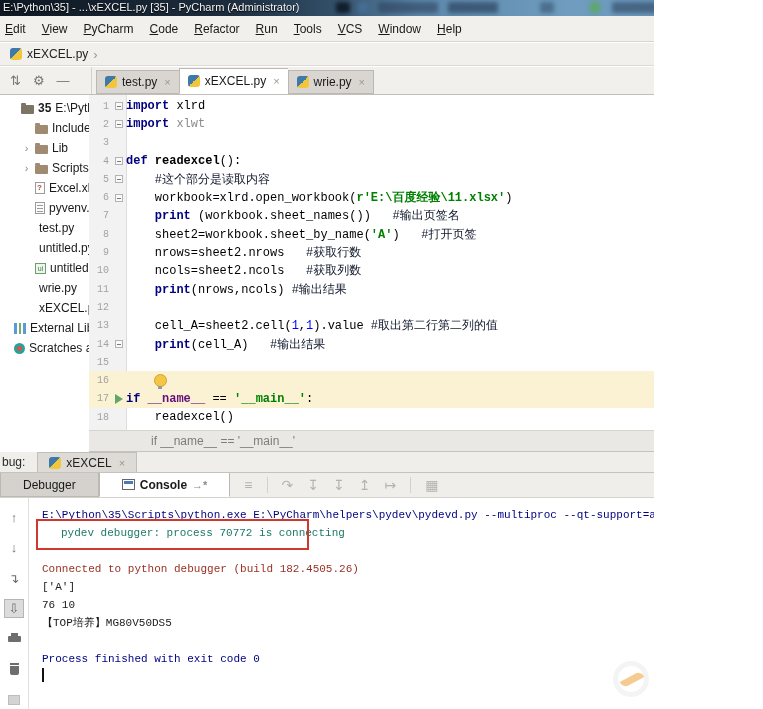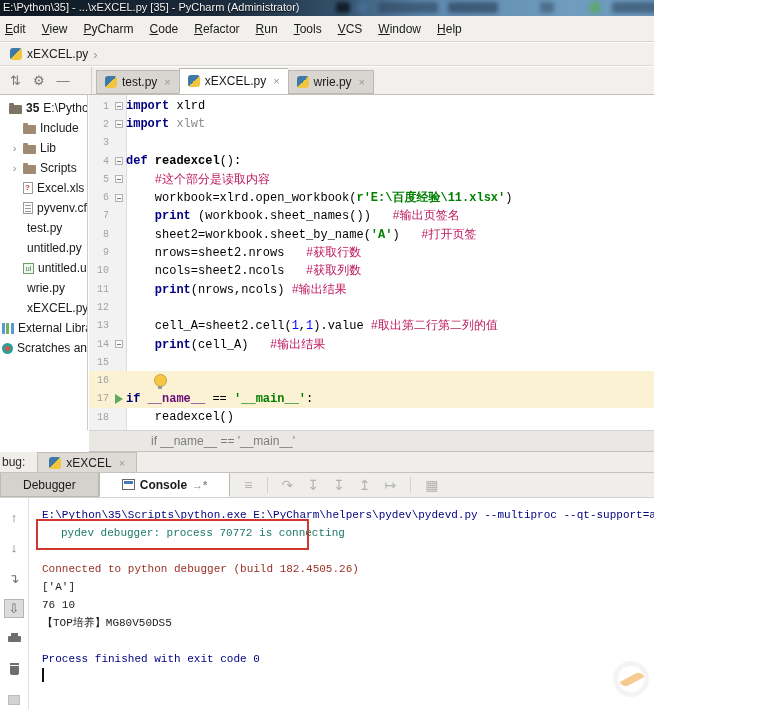--- a/index.html
+++ b/index.html
@@ -39,21 +39,21 @@
   .i-console{width:13px;height:11px;border:1px solid #666;background:#fff;position:relative;flex:none;display:inline-block;box-sizing:border-box;}
   .i-console::before{content:"";position:absolute;top:1px;left:1px;right:1px;height:3px;background:#4a7ab5;}
   .i-print{width:13px;height:11px;position:relative;display:inline-block;}
   .i-print::before{content:"";position:absolute;left:3px;top:0;width:7px;height:3px;background:#6e6e6e;}
   .i-print::after{content:"";position:absolute;left:0;top:3px;width:13px;height:6px;background:#6e6e6e;border-radius:1px;}
   .i-trash{width:9px;height:12px;position:relative;display:inline-block;}
   .i-trash::before{content:"";position:absolute;top:0;left:0;right:0;height:2px;background:#6e6e6e;}
   .i-trash::after{content:"";position:absolute;top:3px;left:0;right:0;bottom:0;background:#6e6e6e;border-radius:0 0 2px 2px;}
   .i-grayed{width:12px;height:10px;background:#d3d3d3;border:1px solid #bdbdbd;display:inline-block;box-sizing:border-box;}
   
-  .project{position:absolute;left:0;top:95px;width:88px;height:335px;background:#fff;border-right:1px solid #d0cdc9;overflow:hidden;box-sizing:border-box;padding-top:3px;}
+  .project{position:absolute;left:12px;top:95px;width:88px;height:335px;background:#fff;border-right:1px solid #d0cdc9;overflow:hidden;box-sizing:border-box;padding-top:3px;}
   .trow{display:flex;align-items:center;gap:4px;height:20px;white-space:nowrap;overflow:hidden;color:#1a1a1a;}
   .lvl-root{padding-left:9px;}
   .lvl-child{padding-left:10px;}
   .lvl-top{padding-left:2px;}
   .chev-slot{width:9px;flex:none;color:#8a8a8a;font-size:11px;text-align:center;}
   .tree-prefix{font-weight:bold;}
   
   .editor{position:absolute;left:89px;top:95px;width:674px;height:335px;background:#fff;overflow:hidden;}
   .gutter-bg{position:absolute;left:0;top:0;width:37px;height:100%;background:#f2f2f2;border-right:1px solid #dcdcdc;}
   .code-area{position:absolute;left:0;top:0;right:0;padding-top:2px;}
@@ -61,21 +61,21 @@
   .crow.hl{background:#fbf2d3;}
   .crow.hl .lnum{background:#fbf2d3;}
   .lnum{width:23px;flex:none;text-align:right;padding-right:3px;color:#a3a3a3;font-family:"Liberation Mono","DejaVu Sans Mono",monospace;font-size:10px;height:100%;display:flex;align-items:center;justify-content:flex-end;box-sizing:border-box;}
   .foldcol{width:14px;flex:none;display:flex;align-items:center;justify-content:center;}
   .foldbox{width:8px;height:8px;border:1px solid #b3b3b3;background:#fafafa;box-sizing:border-box;position:relative;}
   .foldbox::before{content:"";position:absolute;left:1px;right:1px;top:3px;height:1px;background:#7a7a7a;}
   .runarrow{width:0;height:0;border-left:8px solid #5fa865;border-top:5px solid transparent;border-bottom:5px solid transparent;}
   .ctext{font-family:"Liberation Mono","DejaVu Sans Mono",monospace;font-size:12px;white-space:pre;margin:0;flex:1;}
   .k{color:#000080;font-weight:bold;}
   .p{color:#000;}
-  .c{color:#be185d;}
+  .c{color:#0f172a;}
   .s{color:#008000;font-weight:bold;}
   .n{color:#0000ff;}
   .m{color:#660e7a;font-weight:bold;}
   .d{color:#8c8c8c;}
   .f{color:#000;font-weight:bold;}
   .bulb{width:11px;height:11px;border-radius:50%;background:#f5c544;border:1px solid #c9a43c;display:inline-block;margin-left:28px;position:relative;vertical-align:middle;}
   .bulb::after{content:"";position:absolute;left:3px;bottom:-3px;width:4px;height:3px;background:#9a9a9a;}
   
   .sticky{position:absolute;left:89px;top:430px;width:674px;height:22px;background:#eae8e5;border-top:1px solid #d7d4d0;border-bottom:1px solid #c6c3be;box-sizing:border-box;display:flex;align-items:center;}
   .sticky-text{margin-left:62px;color:#7d7d7d;font-size:12px;}

